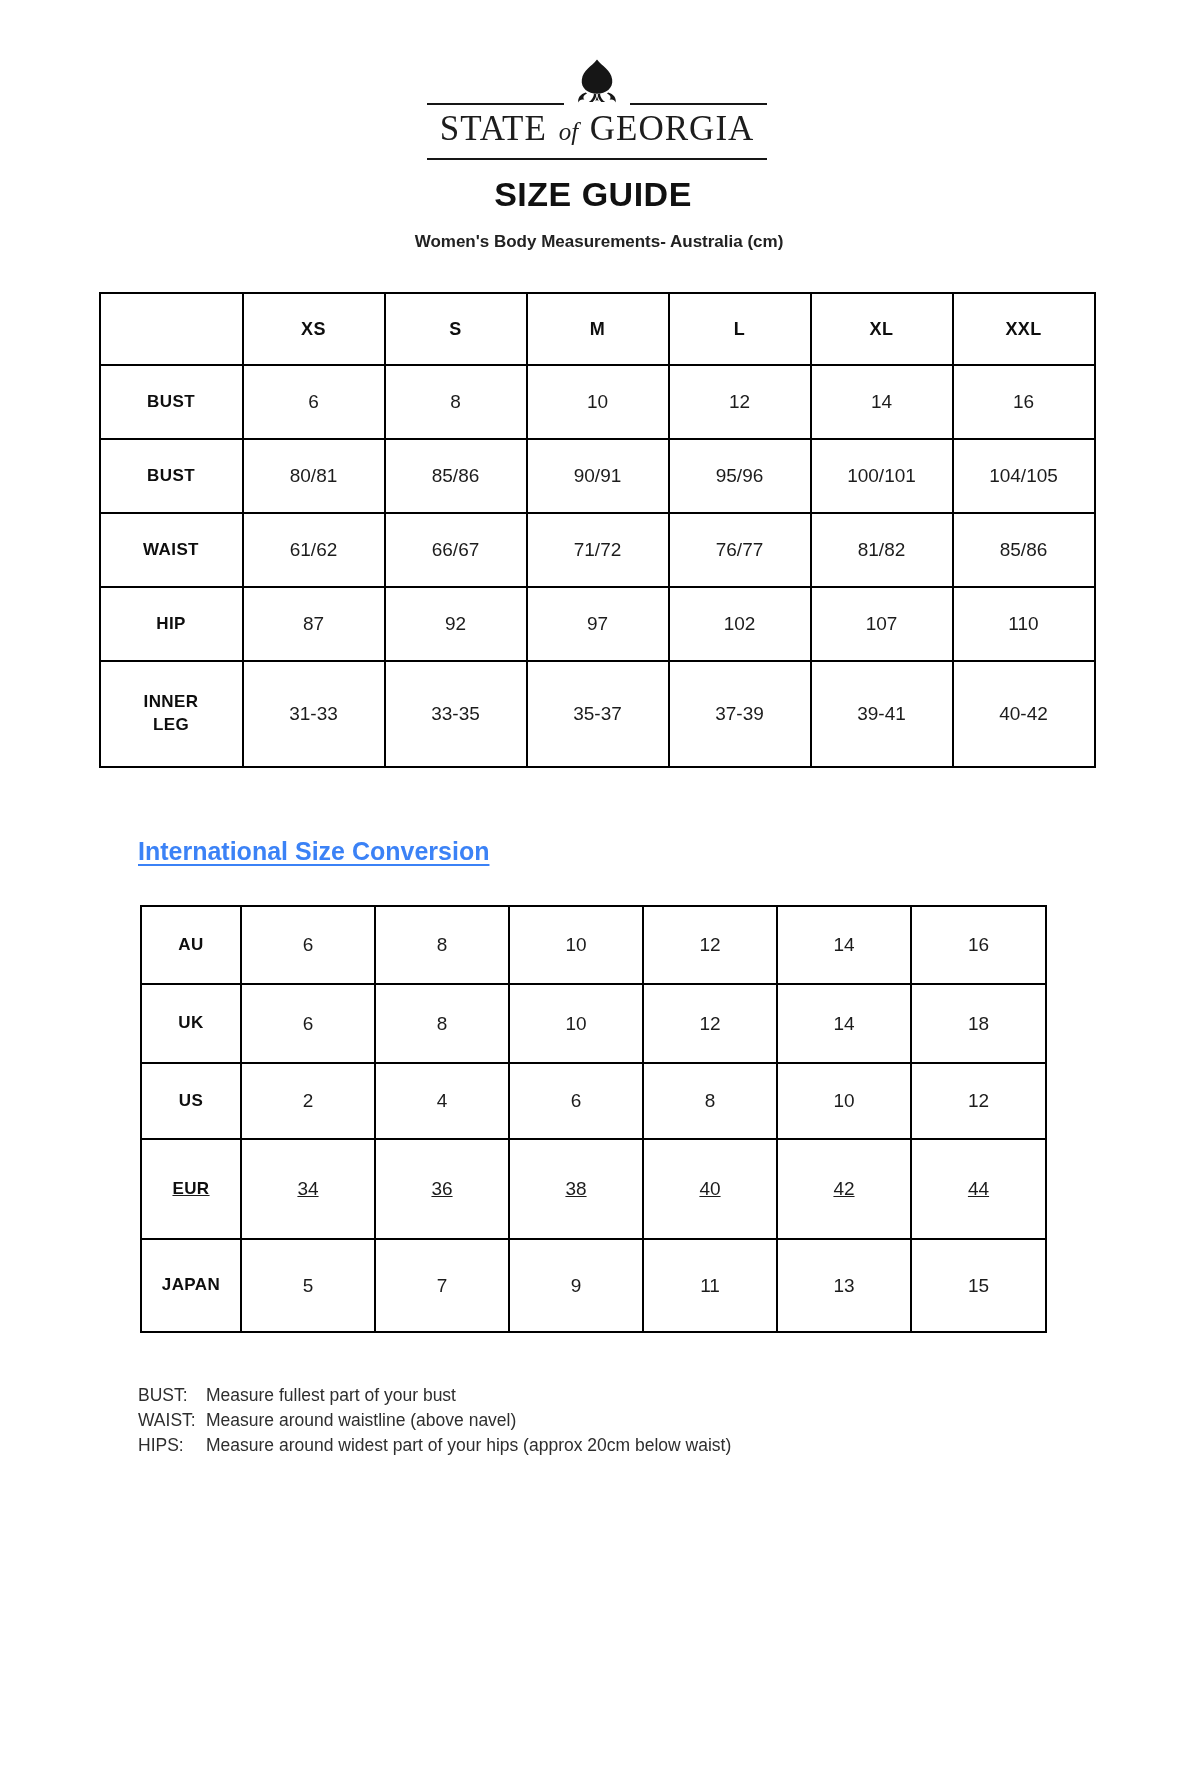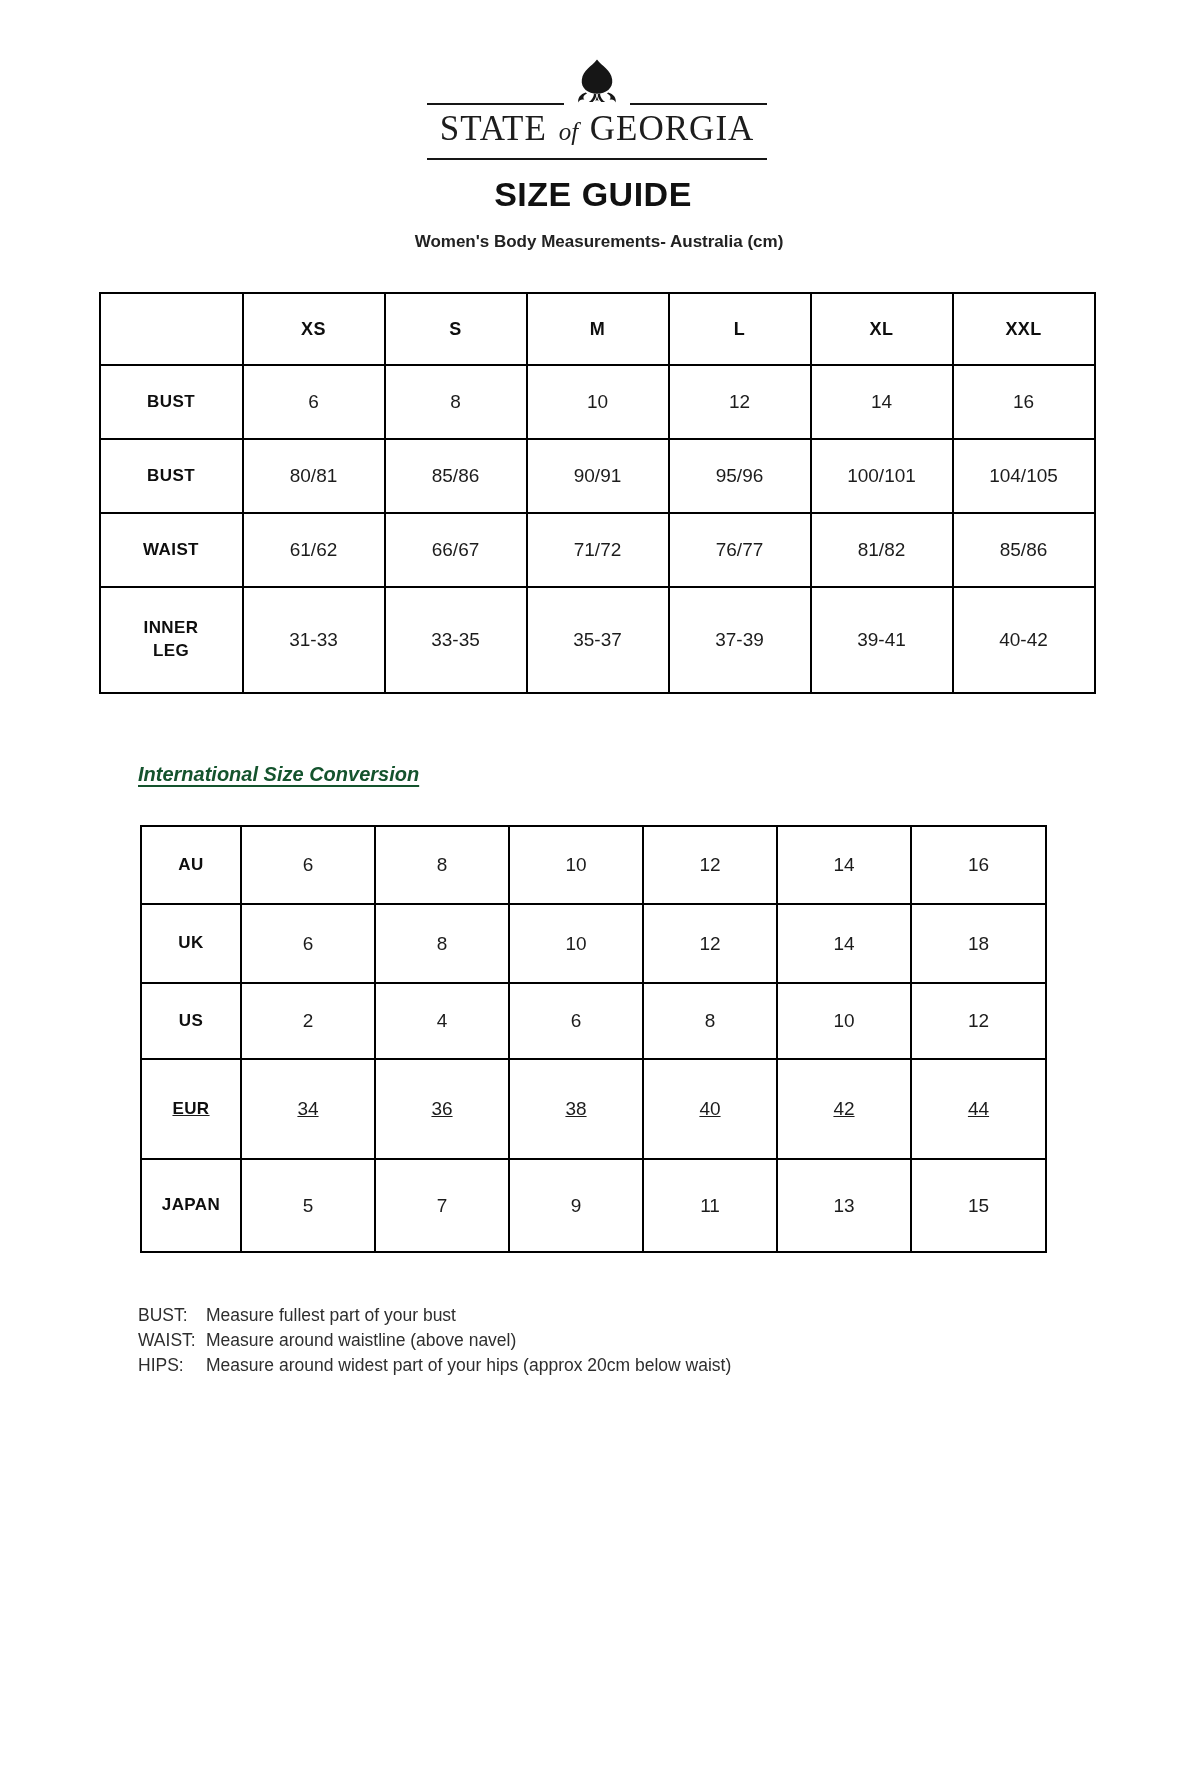--- a/index.html
+++ b/index.html
@@ -119,28 +119,27 @@
   .measurements-table tr.r-head   { height: 72px; }
   .measurements-table tr.r-size,
   .measurements-table tr.r-bust,
   .measurements-table tr.r-waist,
   .measurements-table tr.r-hip    { height: 74px; }
   .measurements-table tr.r-inner  { height: 106px; padding-left: 11px; }
 
   
   .conv-heading {
     margin: 68px 0 0 138px;
-    font-size: 20px;
+    font-size: 25px;
     font-weight: 800;
-    color: #14532d;
+    color: #3b82f6;
     text-decoration: underline;
     text-decoration-thickness: 2px;
     text-underline-offset: 4px;
     line-height: 1.2;
-    font-style: italic;
   }
   .conversion-table {
     width: 907px;
     margin: 39px 16px 0 140px;
   }
   .conversion-table tr.r-au    { height: 78px; }
   .conversion-table tr.r-uk    { height: 79px; }
   .conversion-table tr.r-us    { height: 76px; }
   .conversion-table tr.r-eur   { height: 100px; text-decoration: underline; }
   .conversion-table tr.r-japan { height: 93px; }
@@ -230,20 +229,29 @@
       </tr>
       <tr class="r-waist">
         <th class="row-label">WAIST</th>
         <td class="value-cell">61/62</td>
         <td class="value-cell">66/67</td>
         <td class="value-cell">71/72</td>
         <td class="value-cell">76/77</td>
         <td class="value-cell">81/82</td>
         <td class="value-cell">85/86</td>
       </tr>
+      <tr class="r-hip">
+        <th class="row-label">HIP</th>
+        <td class="value-cell">87</td>
+        <td class="value-cell">92</td>
+        <td class="value-cell">97</td>
+        <td class="value-cell">102</td>
+        <td class="value-cell">107</td>
+        <td class="value-cell">110</td>
+      </tr>
       <tr class="r-inner">
         <th class="row-label">INNER
 LEG</th>
         <td class="value-cell">31-33</td>
         <td class="value-cell">33-35</td>
         <td class="value-cell">35-37</td>
         <td class="value-cell">37-39</td>
         <td class="value-cell">39-41</td>
         <td class="value-cell">40-42</td>
       </tr>

